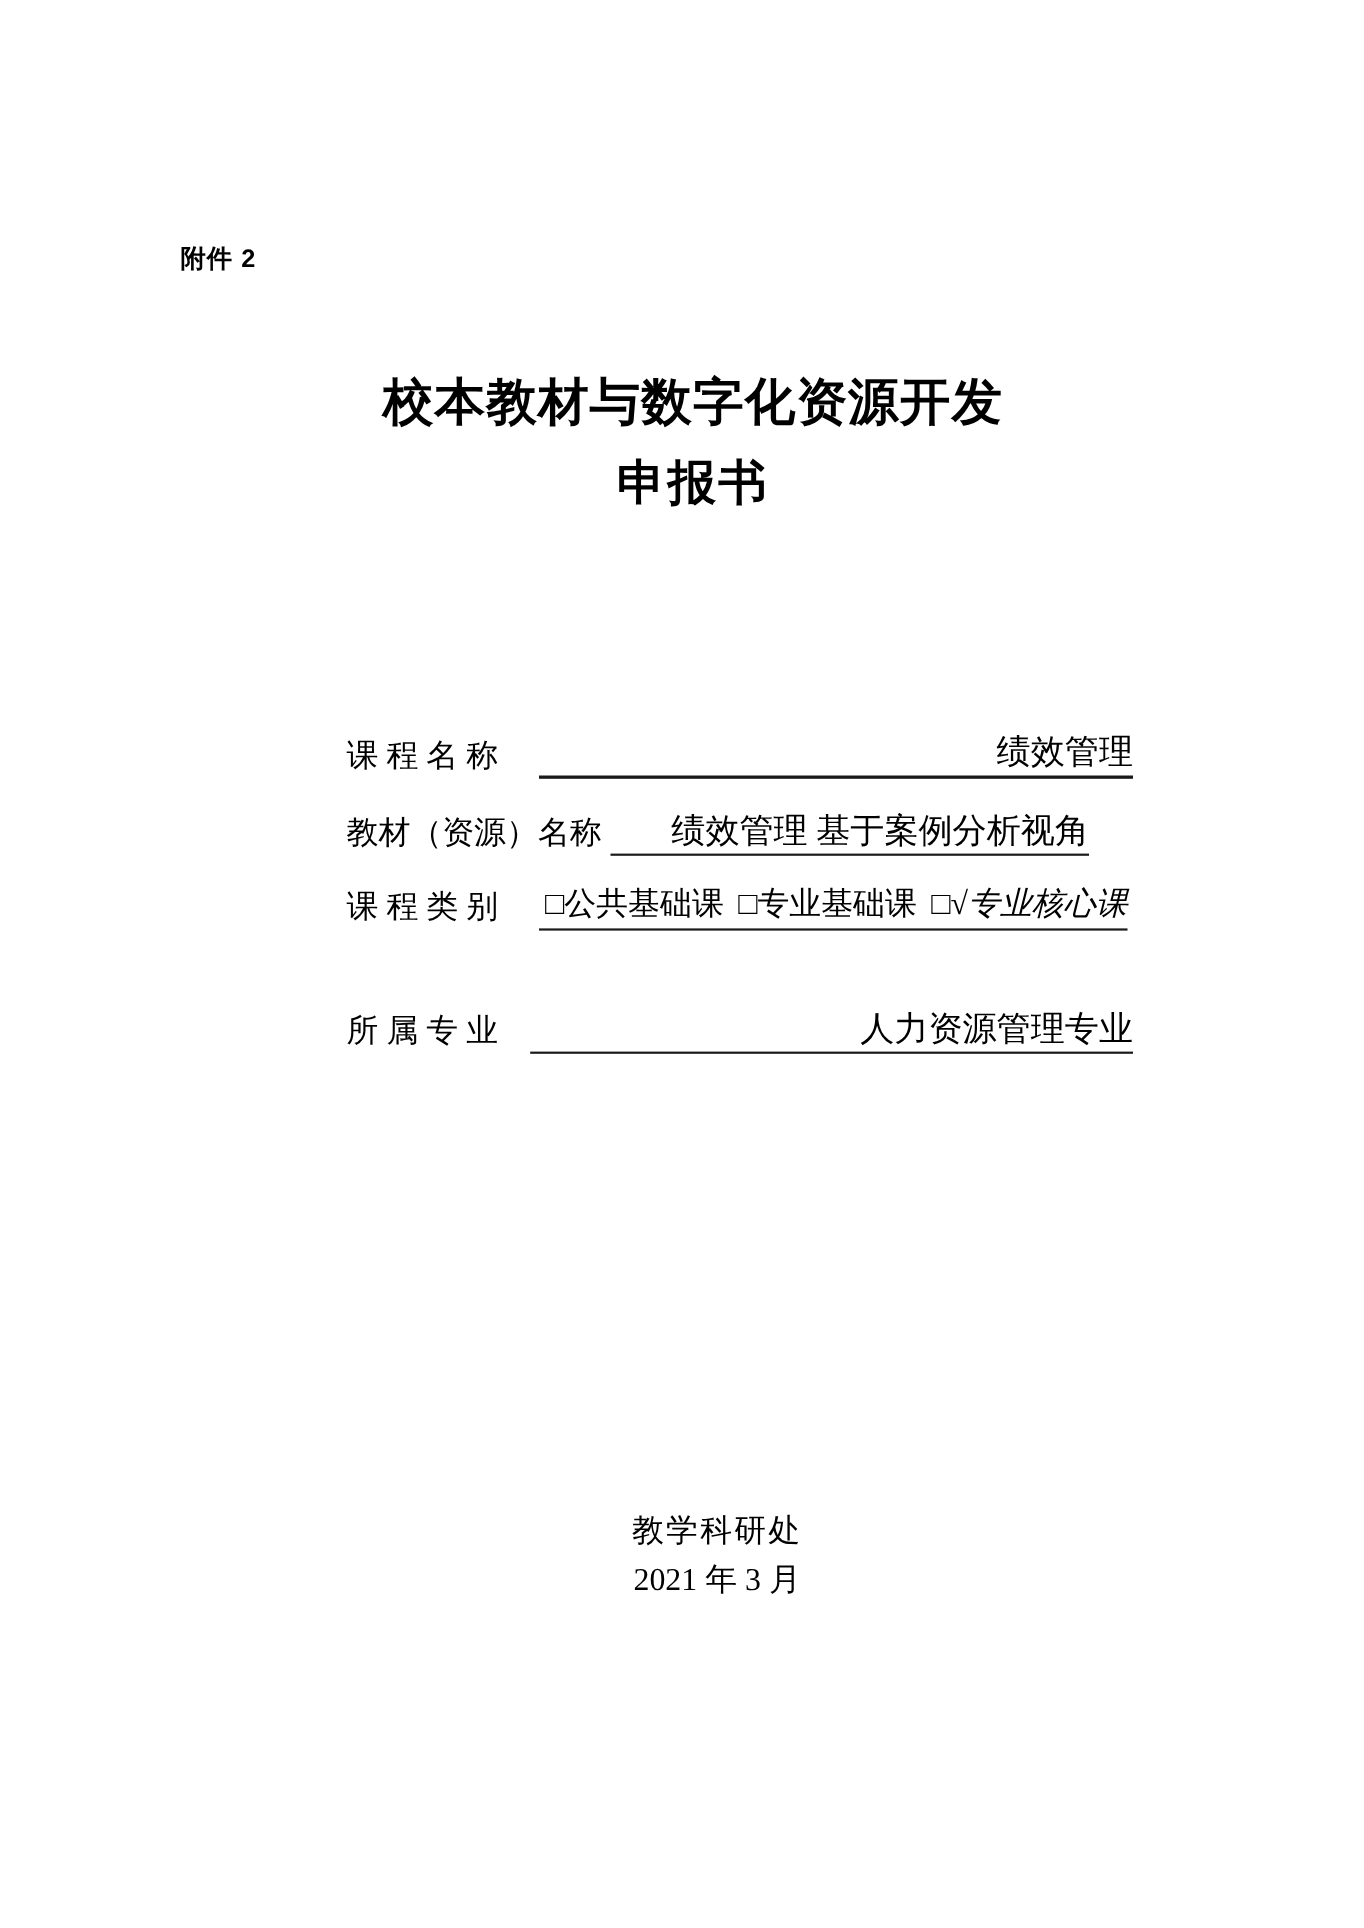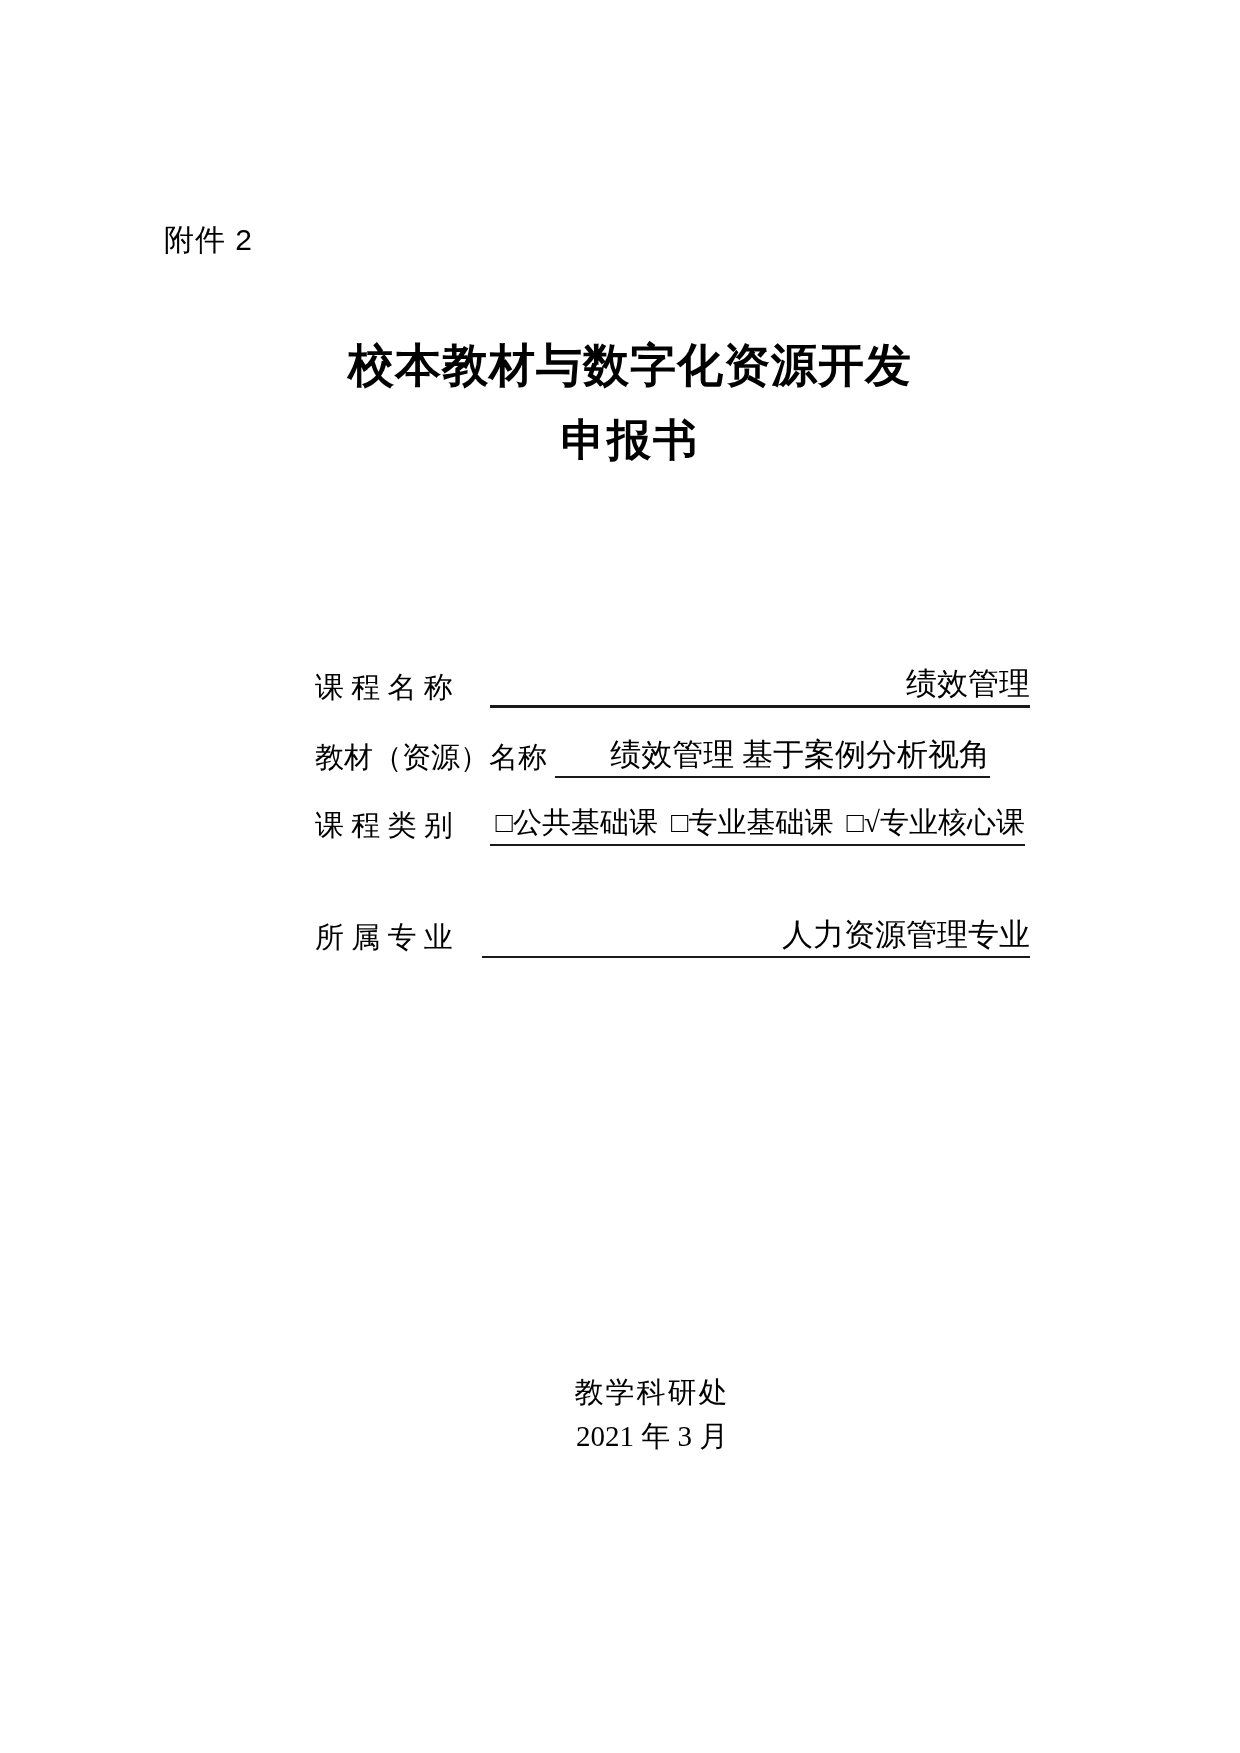--- a/index.html
+++ b/index.html
@@ -14,22 +14,22 @@
     background: #ffffff;
     color: #000000;
     font-family: "Liberation Serif", "DejaVu Serif", serif;
     overflow: hidden;
   }
   .attachment-label {
     position: absolute;
     left: 164px;
     top: 222px;
     font-family: "Liberation Sans", "DejaVu Sans", sans-serif;
-    font-size: 30px;
-    font-weight: 400;
+    font-size: 23px;
+    font-weight: 700;
     line-height: 1.2;
     letter-spacing: 1px;
   }
   .title-block {
     position: absolute;
     left: 10px;
     top: 342px;
     width: 1240px;
     text-align: center;
     font-family: "Liberation Sans", "DejaVu Sans", sans-serif;
@@ -86,21 +86,21 @@
     padding-bottom: 4px;
     white-space: nowrap;
   }
   .checkbox-option {
     font-size: 29px;
     line-height: 1.15;
     padding-bottom: 5px;
     margin-right: 13px;
     white-space: nowrap;
   }
-  .checkbox-option:last-child { margin-right: 0; }
+  .checkbox-option:last-child { margin-right: 0; font-style: italic; }
   .footer-block {
     position: absolute;
     left: 32px;
     top: 1376px;
     width: 1240px;
     text-align: center;
   }
   .footer-dept {
     font-size: 29px;
     line-height: 1.15;

